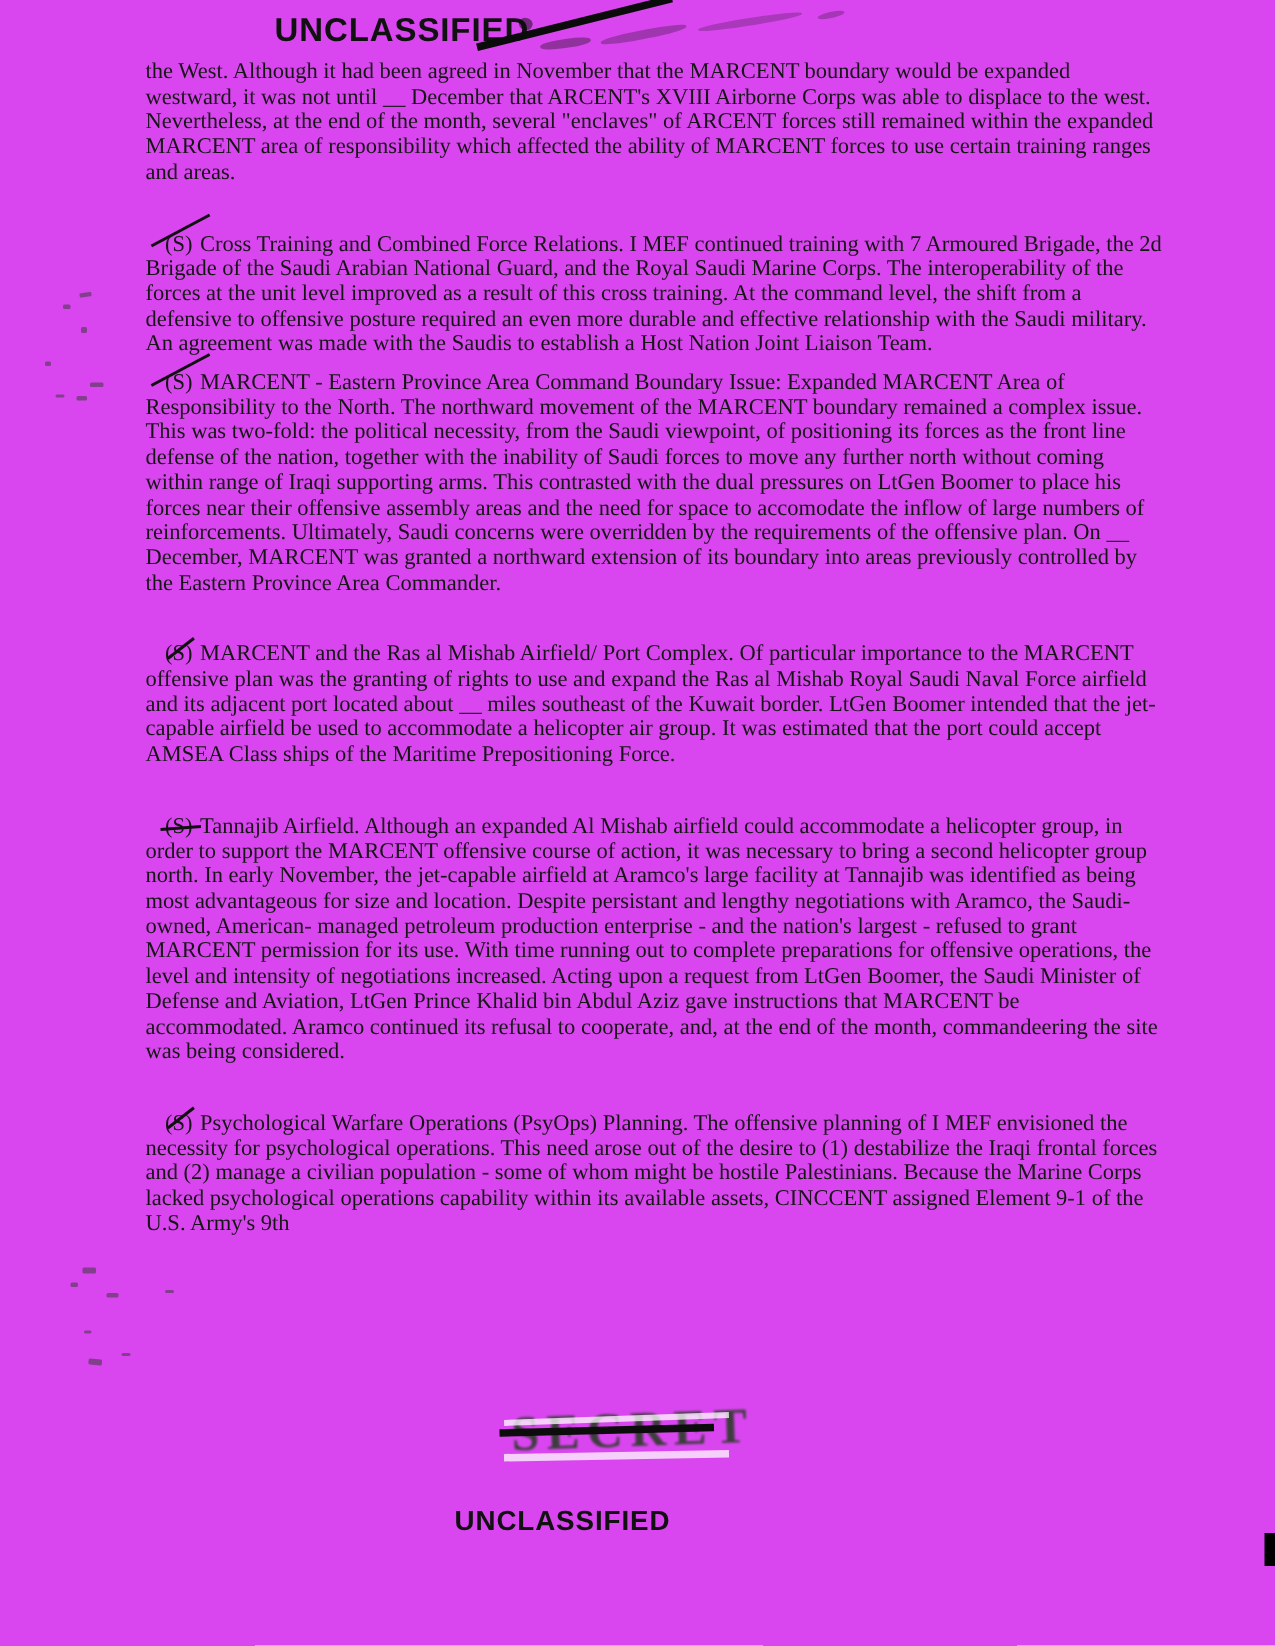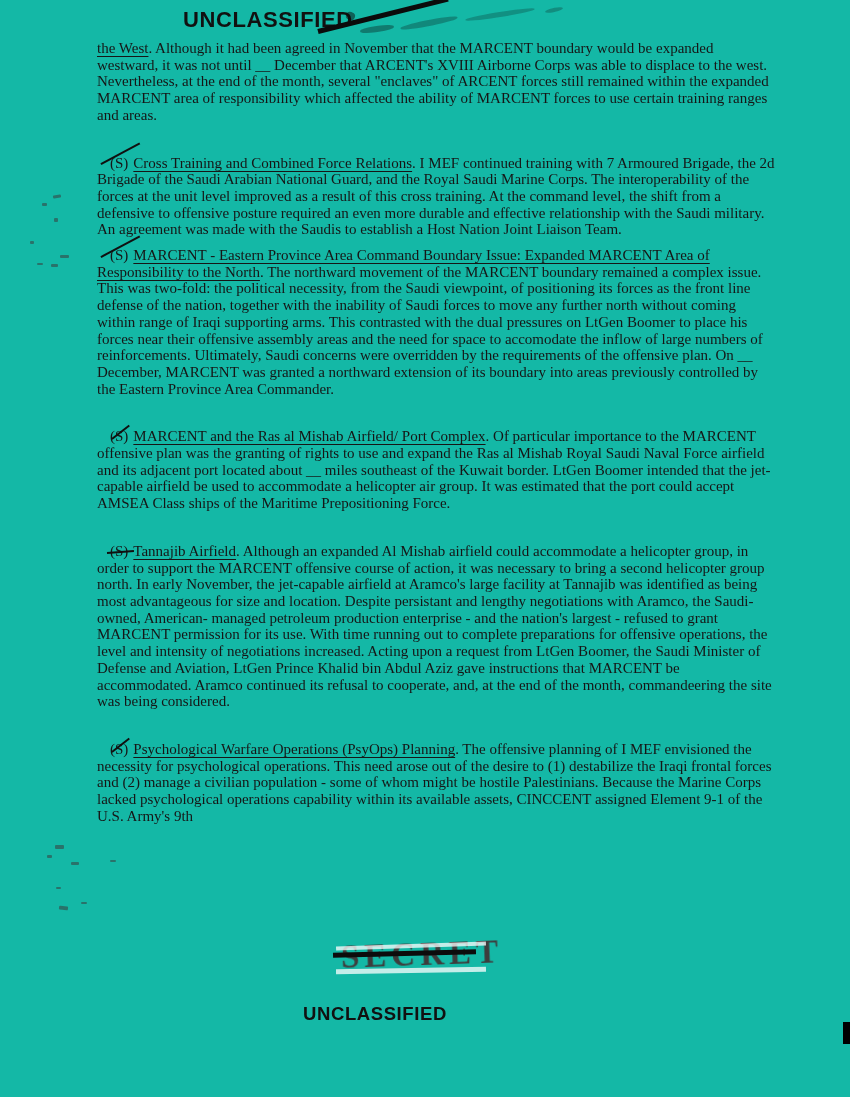--- a/index.html
+++ b/index.html
@@ -1,20 +1,20 @@
 <!DOCTYPE html>
 <html><head>
 <meta charset="utf-8">
 <style>
   html, body { margin: 0; padding: 0; background: #e8e8e8; }
   .page {
     position: relative;
     width: 850px;
     height: 1097px;
-    background: #14b8a6;
+    background: #d946ef;
     overflow: hidden;
     font-family: "Liberation Serif", serif;
     color: #161616;
   }
 
   
   .header-classification {
     position: absolute;
     left: 183px; top: 7px;
     font-family: "Liberation Sans", sans-serif;
@@ -46,21 +46,20 @@
     font-size: 15px;
     line-height: 16.7px;
     text-align: left;
   }
   .para { margin: 0; }
   .sec { text-indent: 13px; }
   .gap-lg { margin-top: 31px; }
   .gap-sm { margin-top: 9px; }
 
   .ul {
-    text-decoration: underline;
     text-decoration-thickness: 1.3px;
     text-underline-offset: 2.5px;
     text-decoration-skip-ink: none;
   }
 
   
   .cls { position: relative; display: inline-block; text-indent: 0; margin-right: 5px; }
   .cls::after {
     content: "";
     position: absolute;

